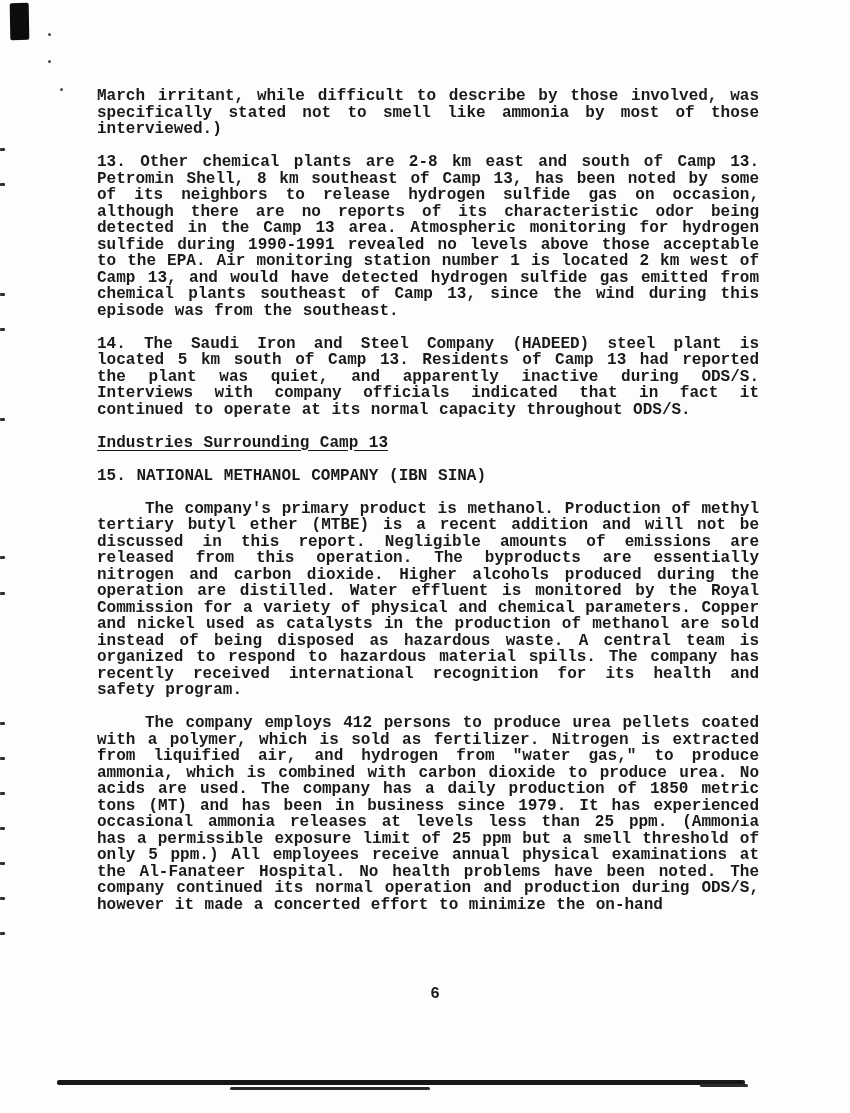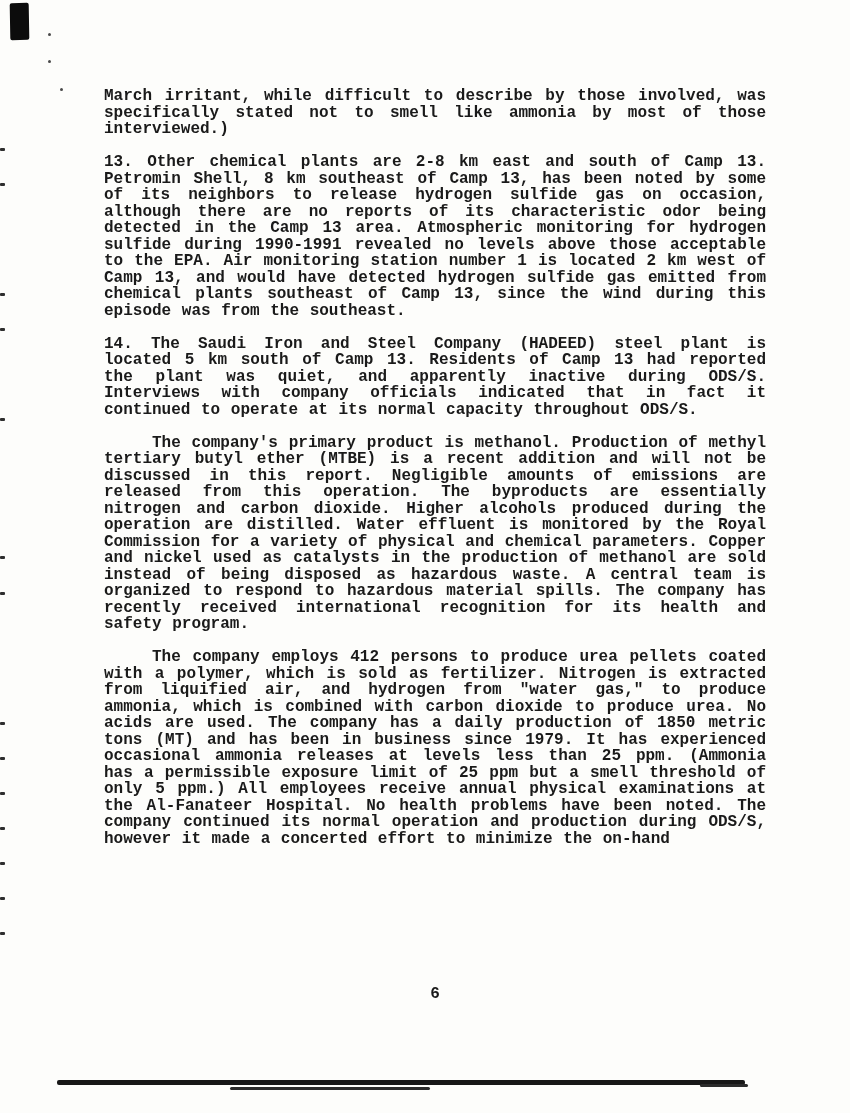--- a/index.html
+++ b/index.html
@@ -15,21 +15,21 @@
     inset: 0;
     background: #fdfdfb;
     color: #1a1a1a;
     font-family: "Liberation Mono", "DejaVu Sans Mono", monospace;
     font-weight: 700;
     font-size: 16px;
     line-height: 16.5px;
   }
   .doc-body {
     position: absolute;
-    left: 104px;
+    left: 97px;
     top: 88px;
     width: 662px;
   }
   .block {
     margin: 0 0 16.5px 0;
     text-align: justify;
     word-spacing: 1px;
   }
   .block.indent { text-indent: 5ch; }
   .block.heading {
@@ -97,20 +97,22 @@
   <div class="artifact tick" style="top:792px;"></div>
   <div class="artifact tick" style="top:827px;"></div>
   <div class="artifact tick" style="top:862px;"></div>
   <div class="artifact tick" style="top:897px;"></div>
   <div class="artifact tick" style="top:932px;"></div>
 
   <div class="doc-body">
       <div class="block paragraph">March irritant, while difficult to describe by those involved, was specifically stated not to smell like ammonia by most of those interviewed.)</div>
       <div class="block paragraph">13.  Other chemical plants are 2-8 km east and south of Camp 13. Petromin Shell, 8 km southeast of Camp 13, has been noted by some of its neighbors to release hydrogen sulfide gas on occasion, although there are no reports of its characteristic odor being detected in the Camp 13 area.  Atmospheric monitoring for hydrogen sulfide during 1990-1991 revealed no levels above those acceptable to the EPA.  Air monitoring station number 1 is located 2 km west of Camp 13, and would have detected hydrogen sulfide gas emitted from chemical plants southeast of Camp 13, since the wind during this episode was from the southeast.</div>
       <div class="block paragraph">14.  The Saudi Iron and Steel Company (HADEED) steel plant is located 5 km south of Camp 13.  Residents of Camp 13 had reported the plant was quiet, and apparently inactive during ODS/S. Interviews with company officials indicated that in fact it continued to operate at its normal capacity throughout ODS/S.</div>
+      <div class="block heading">Industries Surrounding Camp 13</div>
+      <div class="block item-heading">15.  NATIONAL METHANOL COMPANY (IBN SINA)</div>
       <div class="block paragraph indent">The company's primary product is methanol.  Production of methyl tertiary butyl ether (MTBE) is a recent addition and will not be discussed in this report.  Negligible amounts of emissions are released from this operation.  The byproducts are essentially nitrogen and carbon dioxide.  Higher alcohols produced during the operation are distilled.  Water effluent is monitored by the Royal Commission for a variety of physical and chemical parameters. Copper and nickel used as catalysts in the production of methanol are sold instead of being disposed as hazardous waste.  A central team is organized to respond to hazardous material spills.  The company has recently received international recognition for its health and safety program.</div>
       <div class="block paragraph indent">The company employs 412 persons to produce urea pellets coated with a polymer, which is sold as fertilizer.  Nitrogen is extracted from liquified air, and hydrogen from "water gas," to produce ammonia, which is combined with carbon dioxide to produce urea.  No acids are used.  The company has a daily production of 1850 metric tons (MT) and has been in business since 1979.  It has experienced occasional ammonia releases at levels less than 25 ppm.  (Ammonia has a permissible exposure limit of 25 ppm but a smell threshold of only 5 ppm.)  All employees receive annual physical examinations at the Al-Fanateer Hospital.  No health problems have been noted.  The company continued its normal operation and production during ODS/S, however it made a concerted effort to minimize the on-hand</div>
     </div>
 
   <div class="page-number">6</div>
 
   <div class="artifact bottom-line-main"></div>
   <div class="artifact bottom-line-sub"></div>
   <div class="artifact bottom-line-end"></div>
 

